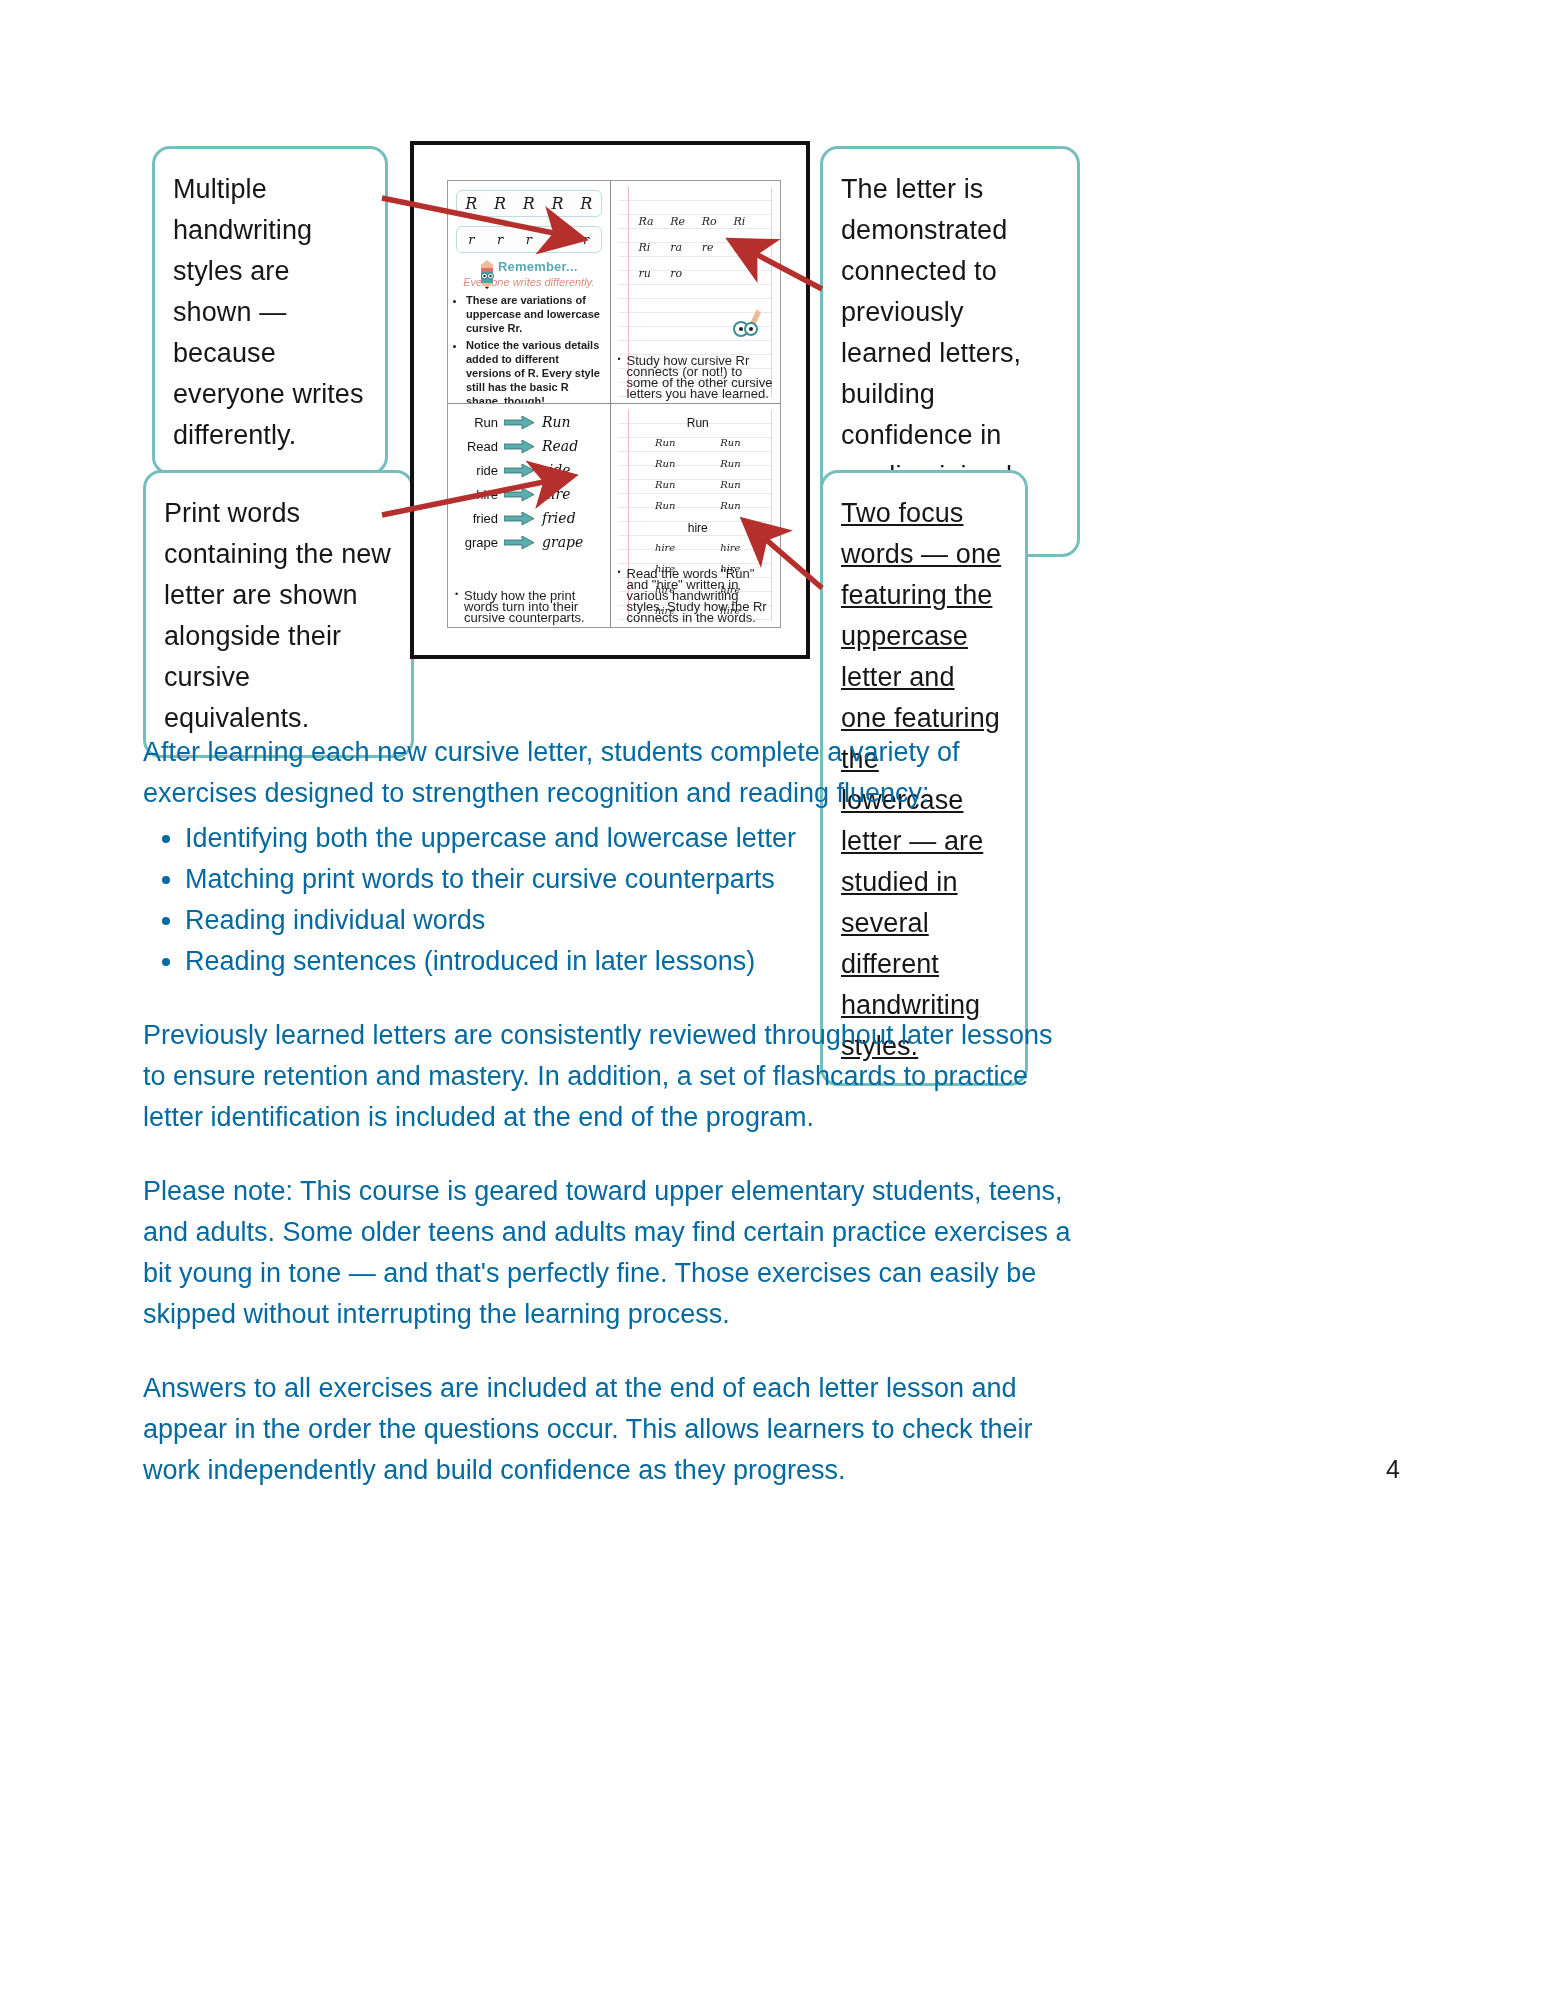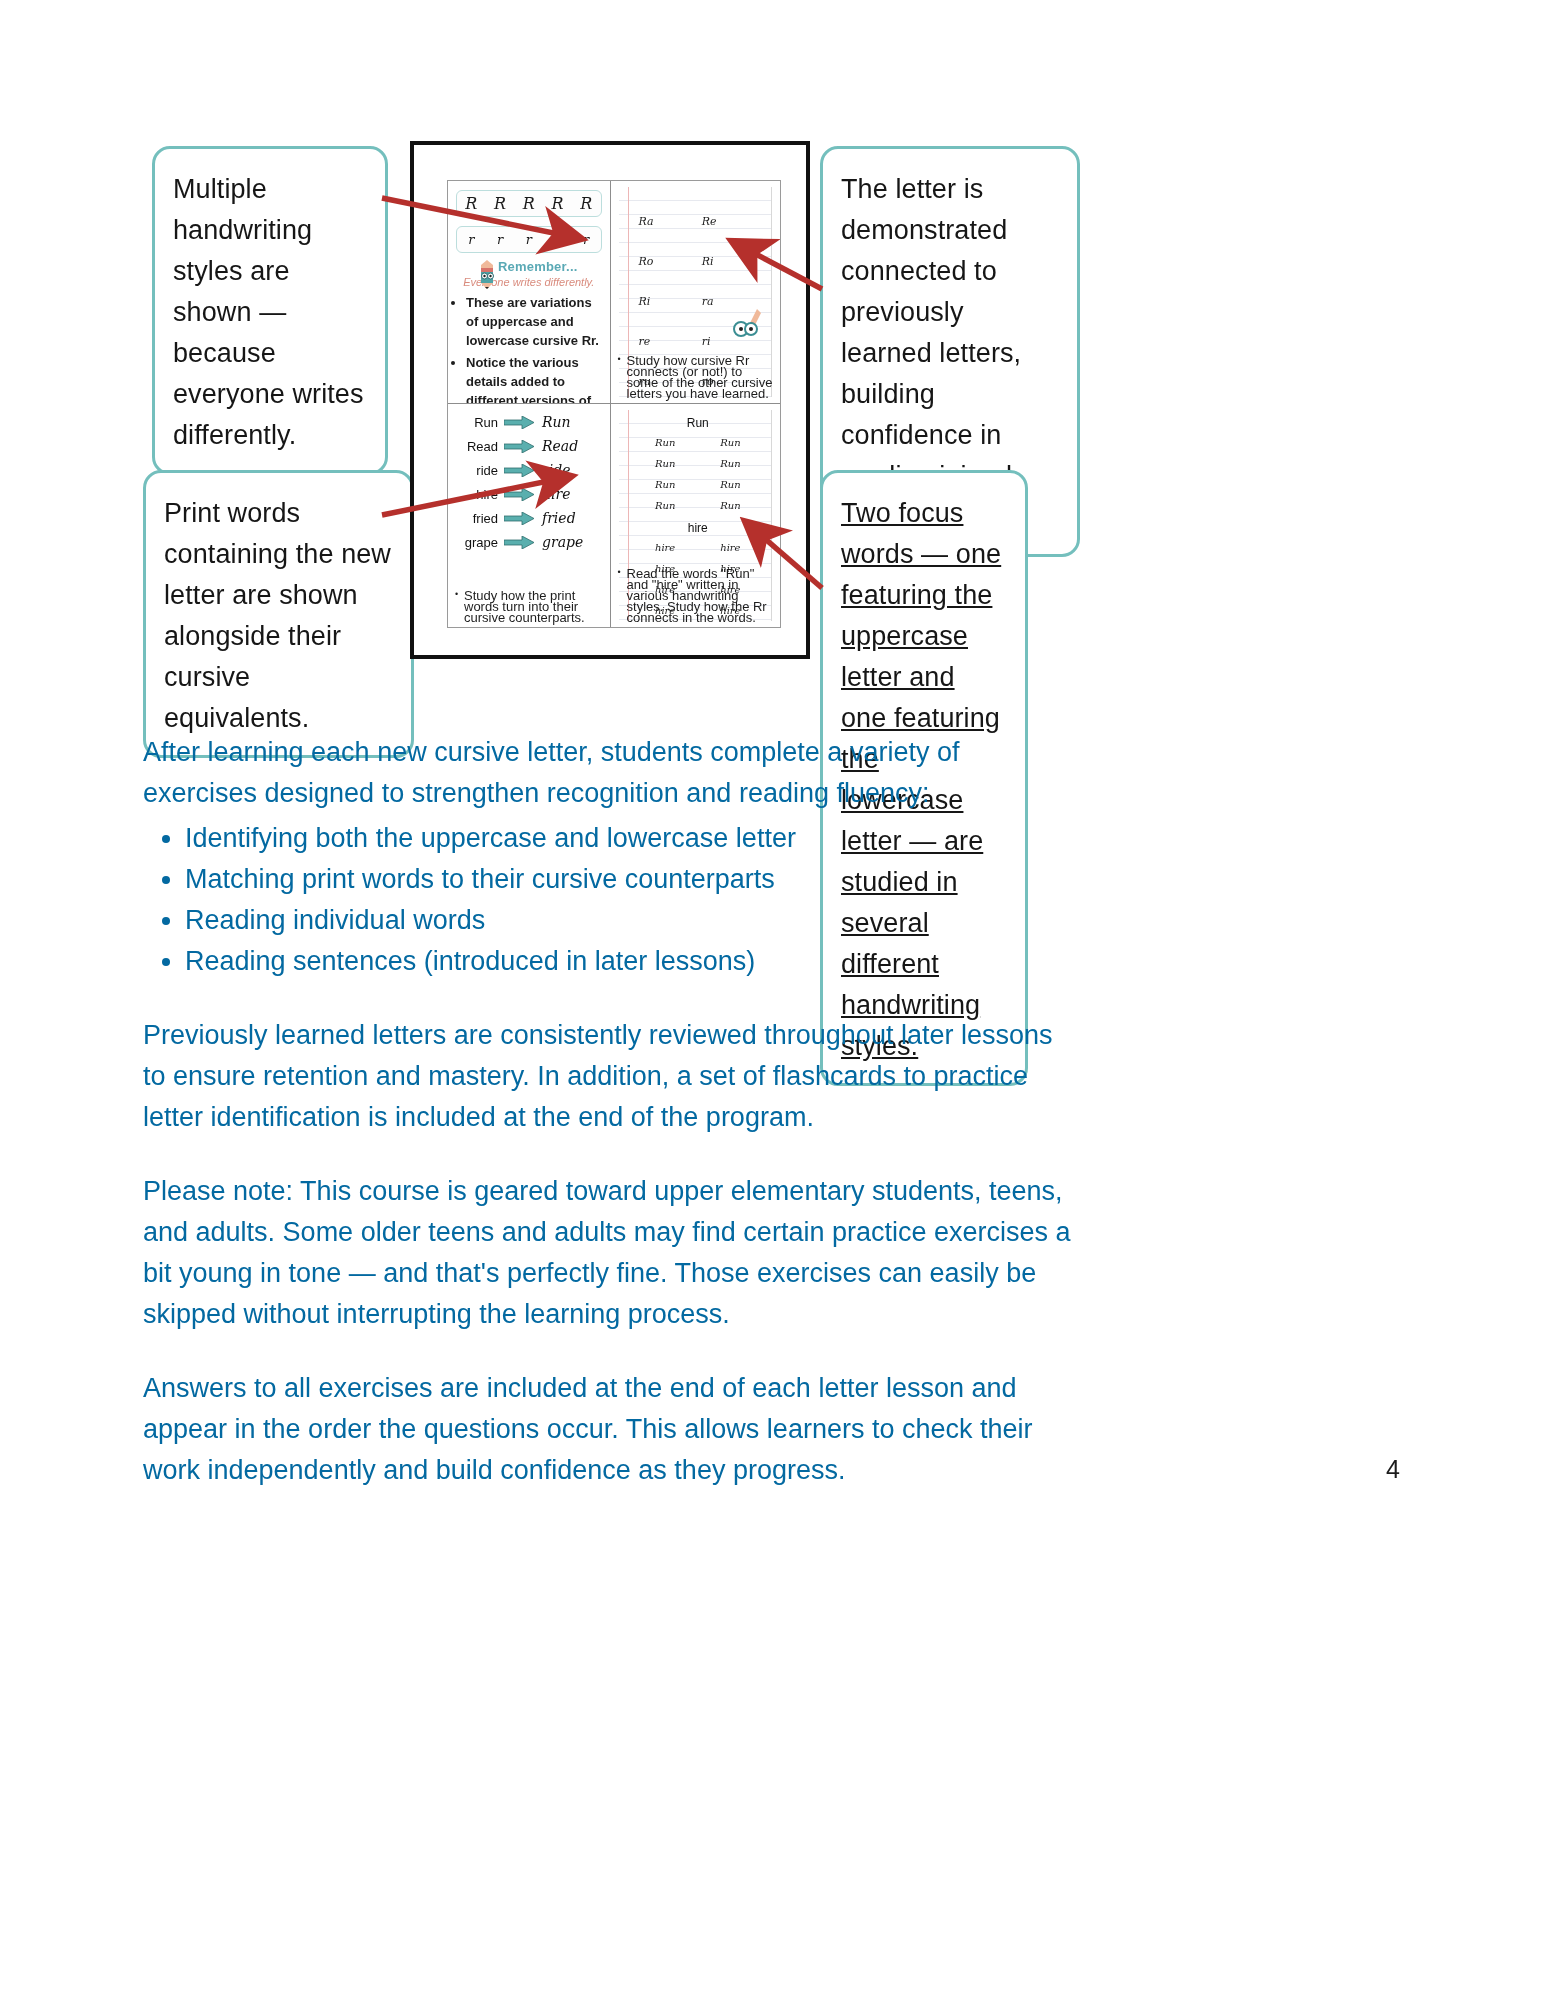--- a/index.html
+++ b/index.html
@@ -116,22 +116,22 @@
     color: #d98b7d;
     font-style: italic;
     font-size: 11px;
     margin-top: 1px;
   }
 
   ul.ws-bullets {
     margin: 5px 6px 0 6px;
     padding-left: 12px;
     list-style: disc;
-    font-size: 13px;
-    line-height: 19px;
+    font-size: 11px;
+    line-height: 14px;
     color: #1d1d1d;
     font-weight: bold;
   }
   ul.ws-bullets li { margin-bottom: 2.5px; }
 
   
   .lined-paper {
     position: absolute;
     left: 8px; top: 6px; right: 8px; bottom: 6px;
     background:
@@ -145,22 +145,22 @@
   .margin-rule {
     position: absolute;
     left: 9px; top: 0; bottom: 0;
     width: 1px;
     background: #edb6b6;
   }
   .paper-words {
     position: absolute;
     left: 20px; right: 6px; top: 28px;
     display: grid;
-    grid-template-columns: 1fr 1fr;
-    row-gap: 27px;
+    grid-template-columns: 1fr 1fr 1fr 1fr;
+    row-gap: 13px;
     font-family: "DejaVu Serif", serif;
     font-style: italic;
     font-size: 11px;
     color: #222;
   }
   .magnifier {
     position: absolute;
     right: 6px; top: 120px;
     width: 34px; height: 32px;
   }

